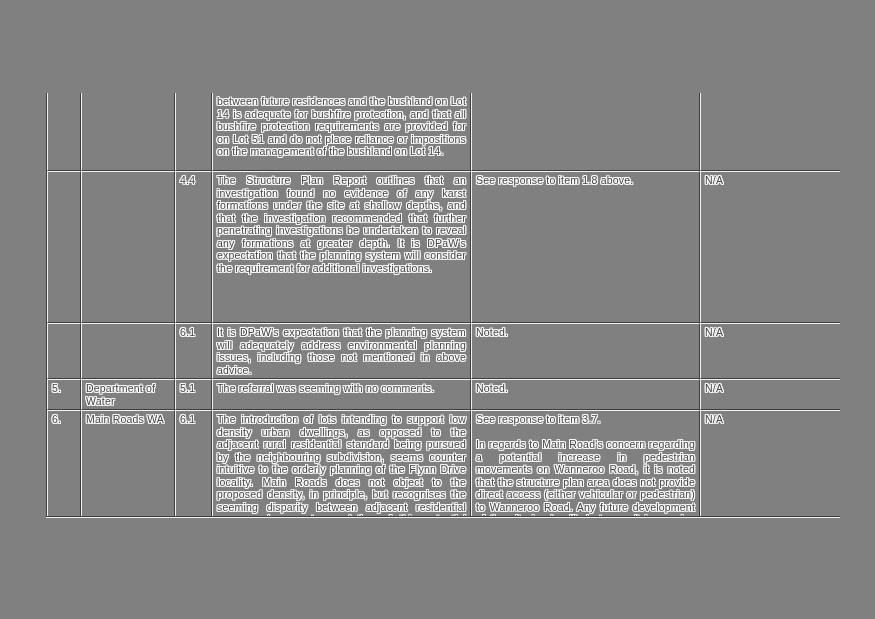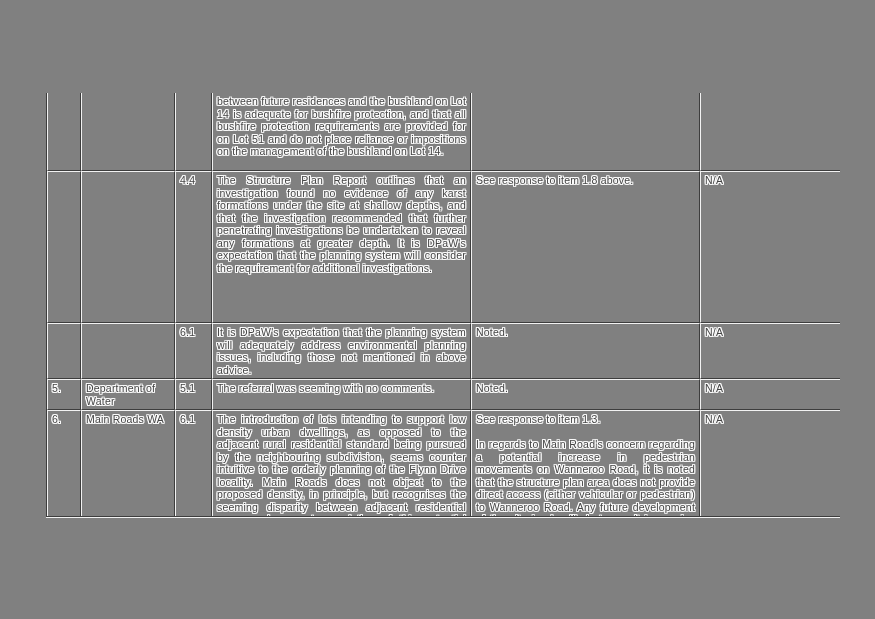--- a/index.html
+++ b/index.html
@@ -172,21 +172,21 @@
         <td>
               <div class="t">Main Roads WA</div>
             </td>
         <td>
               <div class="t">6.1</div>
             </td>
         <td>
               <div class="t just para">The introduction of lots intending to support low density urban dwellings, as opposed to the adjacent rural residential standard being pursued by the neighbouring subdivision, seems counter intuitive to the orderly planning of the Flynn Drive locality. Main Roads does not object to the proposed density, in principle, but recognises the seeming disparity between adjacent residential areas and requests resolution of this potential inconsistency. Main Roads concern, derived from the above</div>
             </td>
         <td>
-          <div class="t just para">See response to item 1.3.</div>
+          <div class="t just para">See response to item 3.7.</div>
           <div class="t just para">In regards to Main Road's concern regarding a potential increase in pedestrian movements on Wanneroo Road, it is noted that the structure plan area does not provide direct access (either vehicular or pedestrian) to Wanneroo Road. Any future development of the site is also likely to result in a noise wall (or similar noise attenuation measure) to</div>
         </td>
         <td>
               <div class="t">N/A</div>
             </td>
       </tr>
     </tbody>
       </table>
     <div class="page-break-line"></div>
   </div>

